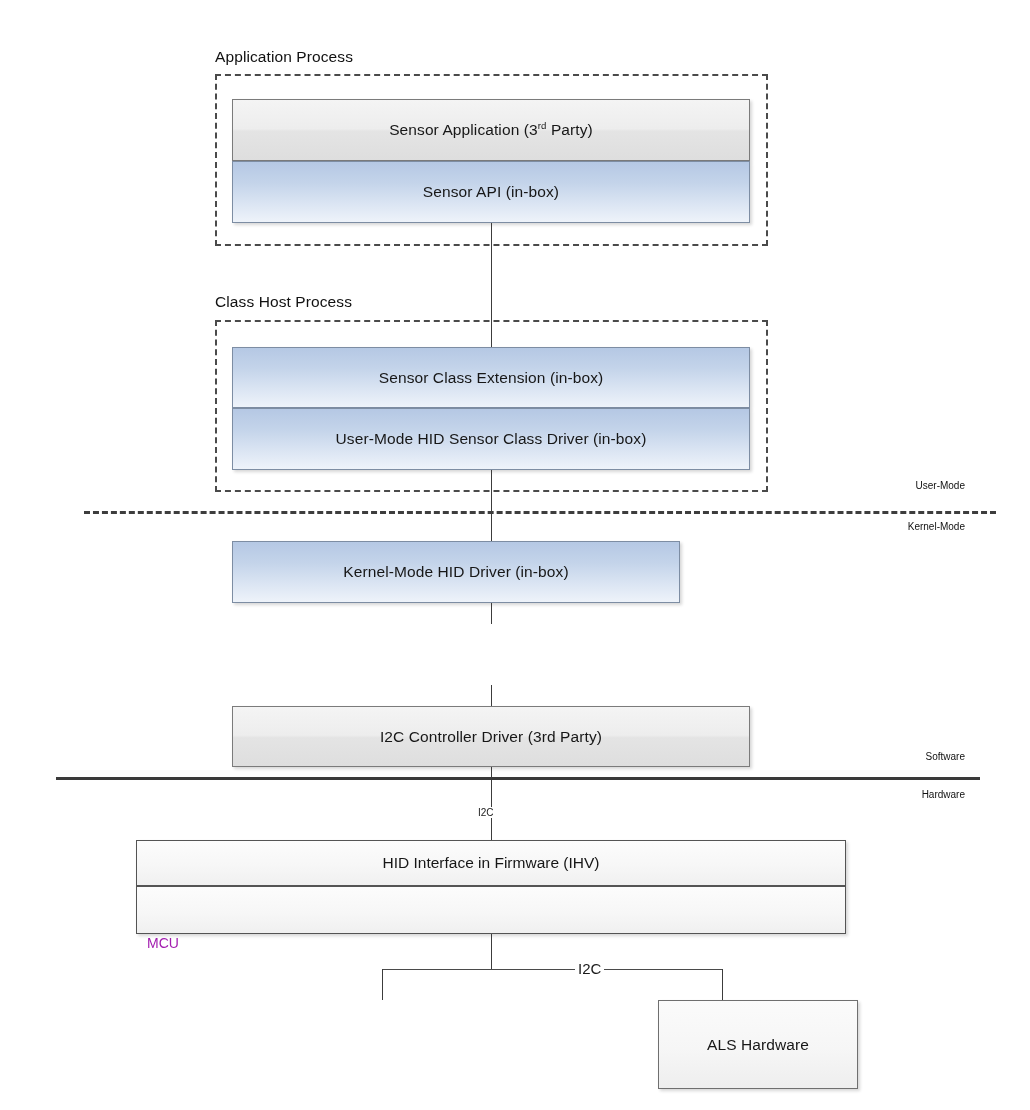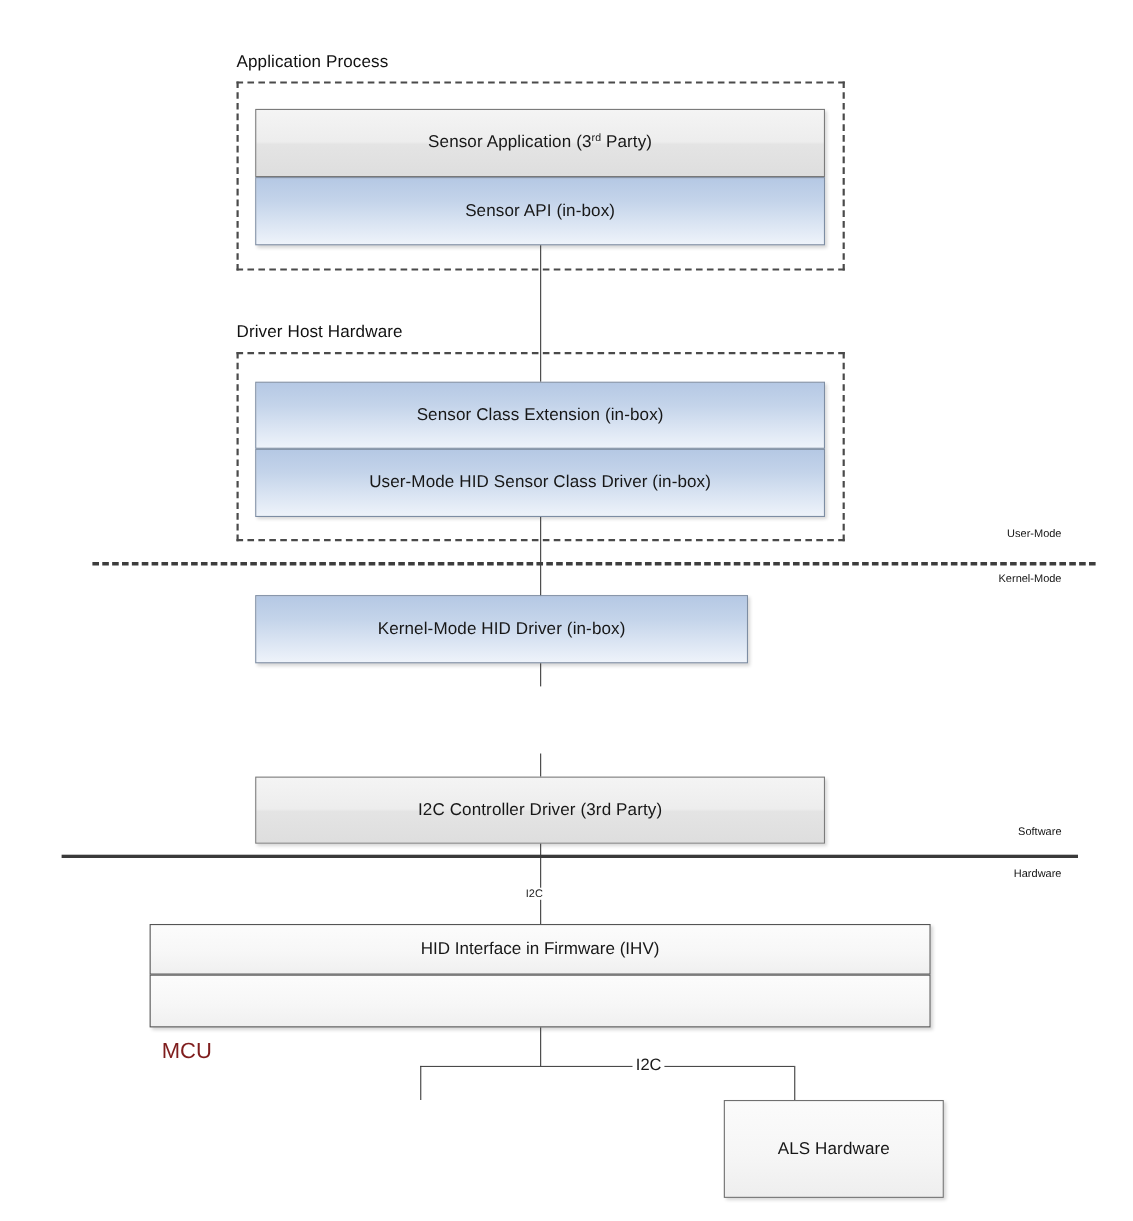--- a/index.html
+++ b/index.html
@@ -74,24 +74,23 @@
     border: 1px solid #545454;
     background: linear-gradient(to bottom, #fcfcfc 0%, #f7f7f7 55%, #f0f0f0 100%);
     display: flex;
     align-items: center;
     justify-content: center;
     font-size: 15.5px;
     color: #171717;
   }
   .mcu-caption {
     position: absolute;
-    font-size: 20px;
-    color: #7f1d1d;
-    white-space: nowrap;
-    margin-top: 10px;
+    font-size: 14px;
+    color: #a21caf;
+    white-space: nowrap;
   }
 
   
   .vline {
     position: absolute;
     width: 1px;
     background: #3c3c3c;
   }
   .hline {
     position: absolute;
@@ -148,21 +147,21 @@
   <div class="box gray" style="left:232px; top:99px; width:518px; height:62px;">
     <span><span>Sensor Application (3</span><sup>rd</sup><span> Party)</span></span>
   </div>
 
   <div class="box blue" style="left:232px; top:161px; width:518px; height:62px;">
     <span>Sensor API (in-box)</span>
   </div>
 
   <div class="vline" style="left:491px; top:223px; height:124px;"></div>
 
-  <div class="group-label" style="left:215px; top:293px;">Driver Host Hardware</div>
+  <div class="group-label" style="left:215px; top:293px;">Class Host Process</div>
 
   <div class="group-box" style="left:215px; top:320px; width:553px; height:172px;"></div>
 
   <div class="box blue" style="left:232px; top:347px; width:518px; height:61px;">
     <span>Sensor Class Extension (in-box)</span>
   </div>
 
   <div class="box blue" style="left:232px; top:408px; width:518px; height:62px;">
     <span>User-Mode HID Sensor Class Driver (in-box)</span>
   </div>

